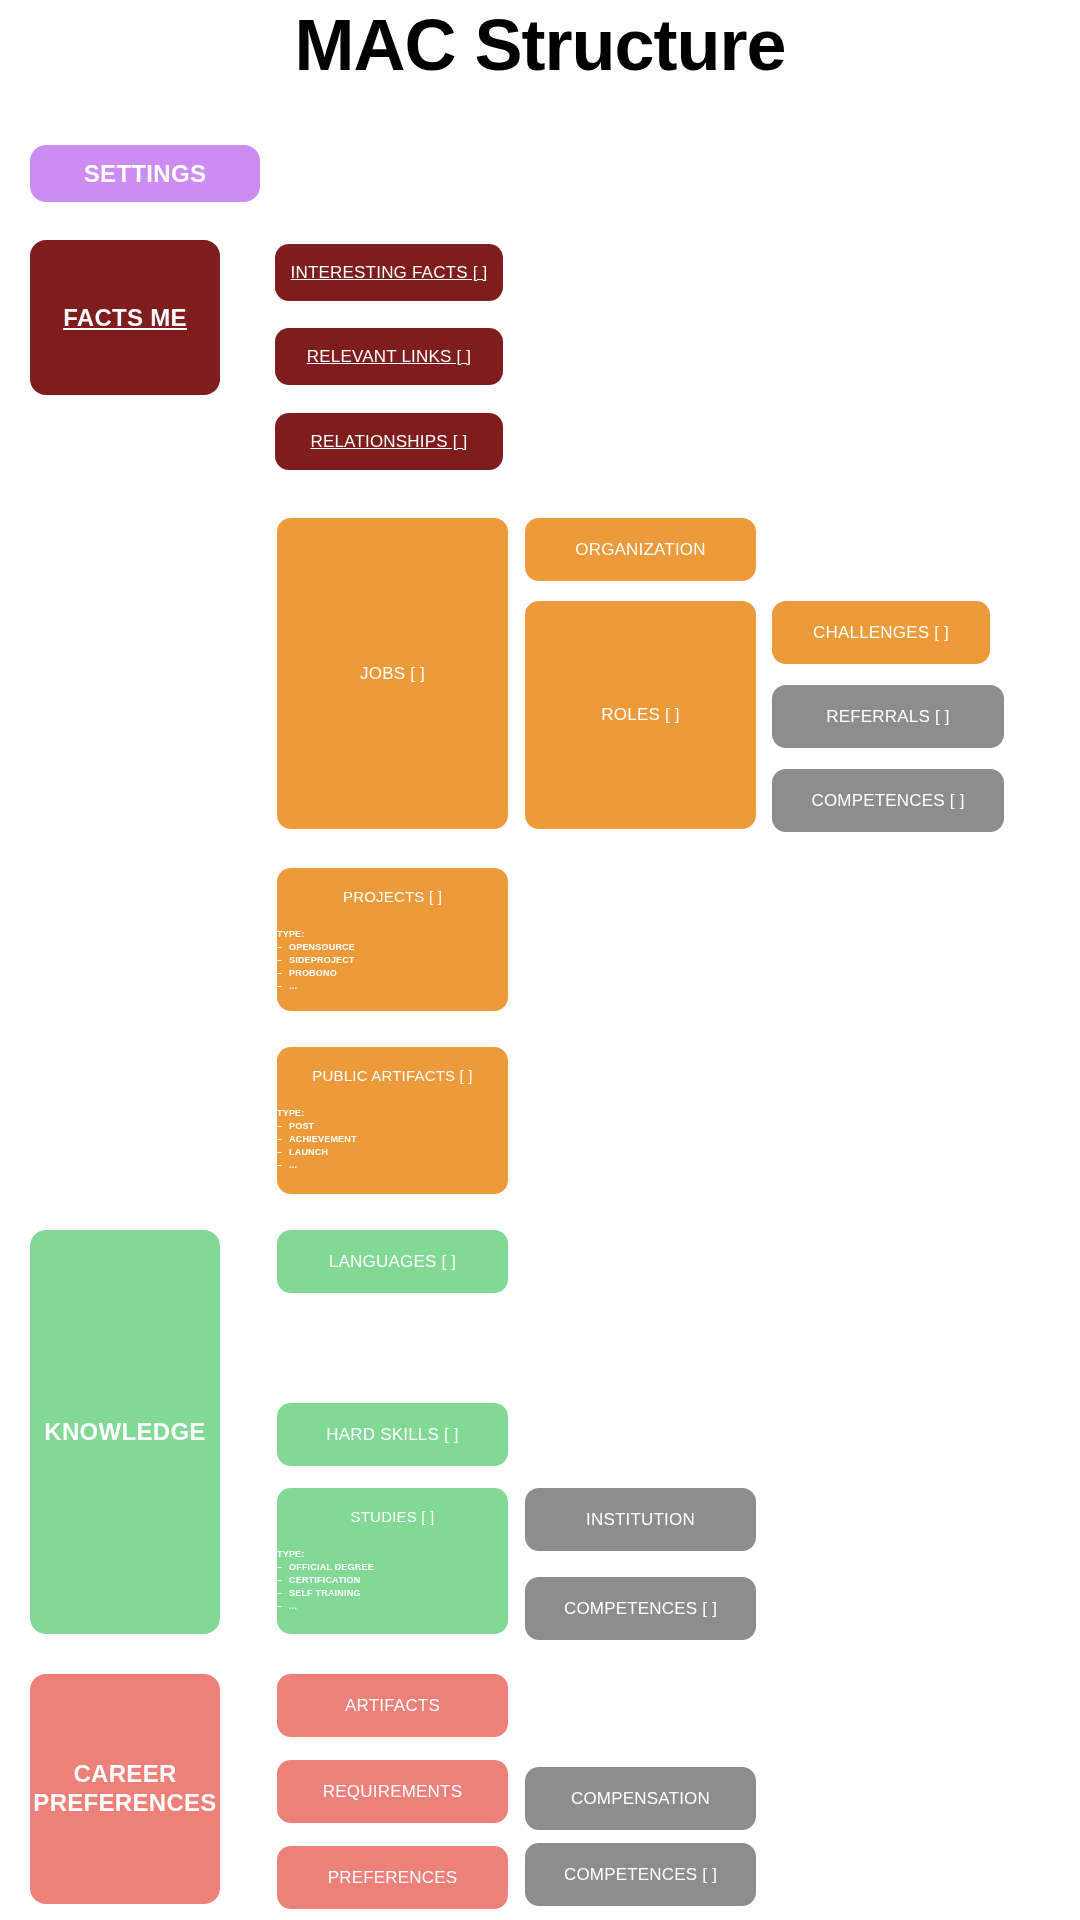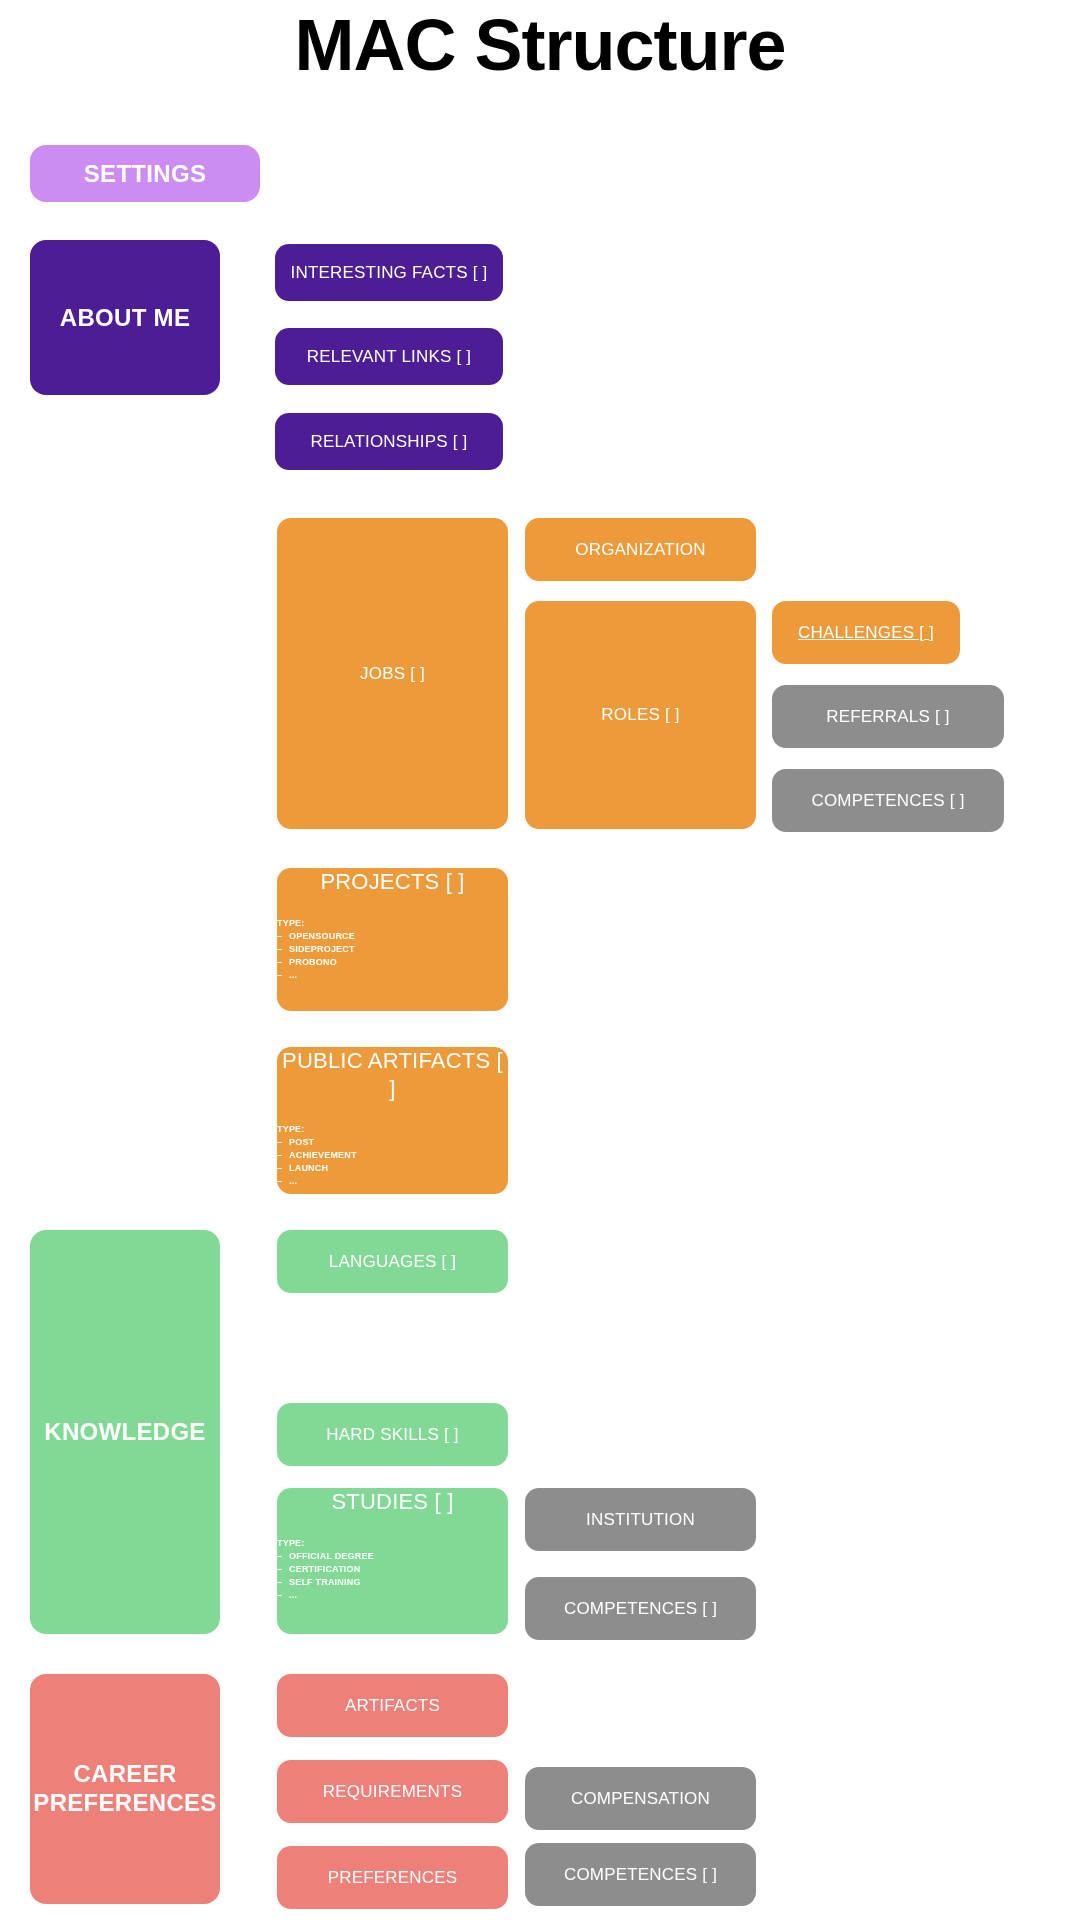--- a/index.html
+++ b/index.html
@@ -49,35 +49,36 @@
   .node.group {
     font-size: 24px;
     font-weight: 700;
     border-radius: 16px;
     letter-spacing: 0.3px;
   }
   .node.group-2line { line-height: 1.2; }
 
   
   .c-purple { background: #cc8cf2; }
-  .c-blue   { background: #4c1d95; }
+  .c-blue   { background: #7f1d1d; text-decoration: underline; }
   .c-orange { background: #ed9a3b; }
   .c-green  { background: #82d996; }
   .c-red    { background: #ed8078; }
   .c-gray   { background: #8d8d8d; }
 
   
   .node.with-list {
     display: block;
     padding: 0;
   }
   .node.with-list .box-title {
     display: block;
     text-align: center;
-    font-size: 22px;
+    font-size: 15px;
+    padding-top: 20px;
   }
   .node.with-list .type-block {
     padding: 14px 0 0 17px;
     font-size: 9px;
     font-weight: 700;
     letter-spacing: 0.2px;
     line-height: 1.45;
     text-align: left;
   }
   .node.with-list .type-label { display: block; }
@@ -86,36 +87,36 @@
 </style>
 </head>
 <body>
 
 <div id="canvas">
 
   <div class="page-title">MAC Structure</div>
 
   <div class="node group c-purple" style="left:30px; top:145px; width:230px; height:57px;">SETTINGS</div>
 
-  <div class="node group c-blue" style="left:30px; top:240px; width:190px; height:155px;">ABOUT ME</div>
+  <div class="node group c-blue" style="left:30px; top:240px; width:190px; height:155px;">FACTS ME</div>
 
   <div class="node c-blue" style="left:275px; top:244px; width:228px; height:57px;">INTERESTING FACTS [ ]</div>
 
   <div class="node c-blue" style="left:275px; top:328px; width:228px; height:57px;">RELEVANT LINKS [ ]</div>
 
   <div class="node c-blue" style="left:275px; top:413px; width:228px; height:57px;">RELATIONSHIPS [ ]</div>
 
 
   <div class="node c-orange" style="left:277px; top:518px; width:231px; height:311px;">JOBS [ ]</div>
 
   <div class="node c-orange" style="left:525px; top:518px; width:231px; height:63px;">ORGANIZATION</div>
 
   <div class="node c-orange" style="left:525px; top:601px; width:231px; height:228px;">ROLES [ ]</div>
 
-  <div class="node c-orange" style="left:772px; top:601px; width:188px; height:63px;text-decoration:underline;">CHALLENGES [ ]</div>
+  <div class="node c-orange" style="left:772px; top:601px; width:218px; height:63px;">CHALLENGES [ ]</div>
 
   <div class="node c-gray" style="left:772px; top:685px; width:232px; height:63px;">REFERRALS [ ]</div>
 
   <div class="node c-gray" style="left:772px; top:769px; width:232px; height:63px;">COMPETENCES [ ]</div>
 
   <div class="node with-list c-orange" style="left:277px; top:868px; width:231px; height:143px;">
     <span class="box-title">PROJECTS [ ]</span>
     <span class="type-block">
       <span class="type-label">TYPE:</span>
       <span class="type-item"><span class="dash">–</span><span>OPENSOURCE</span></span>

